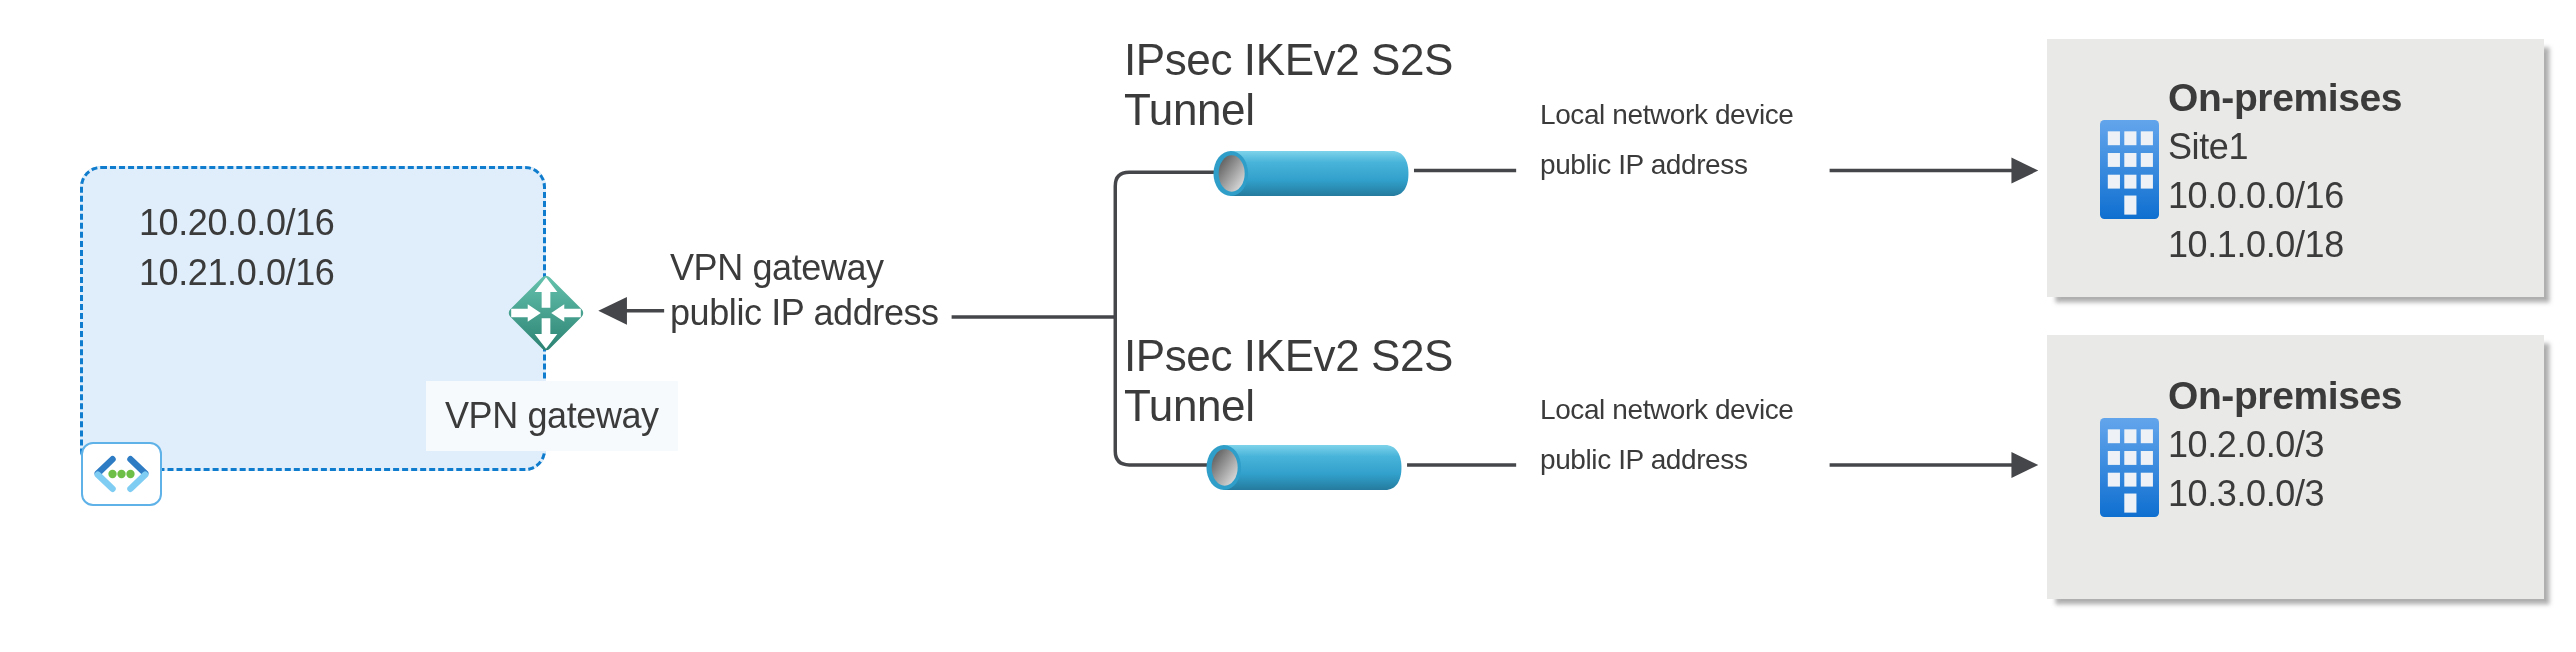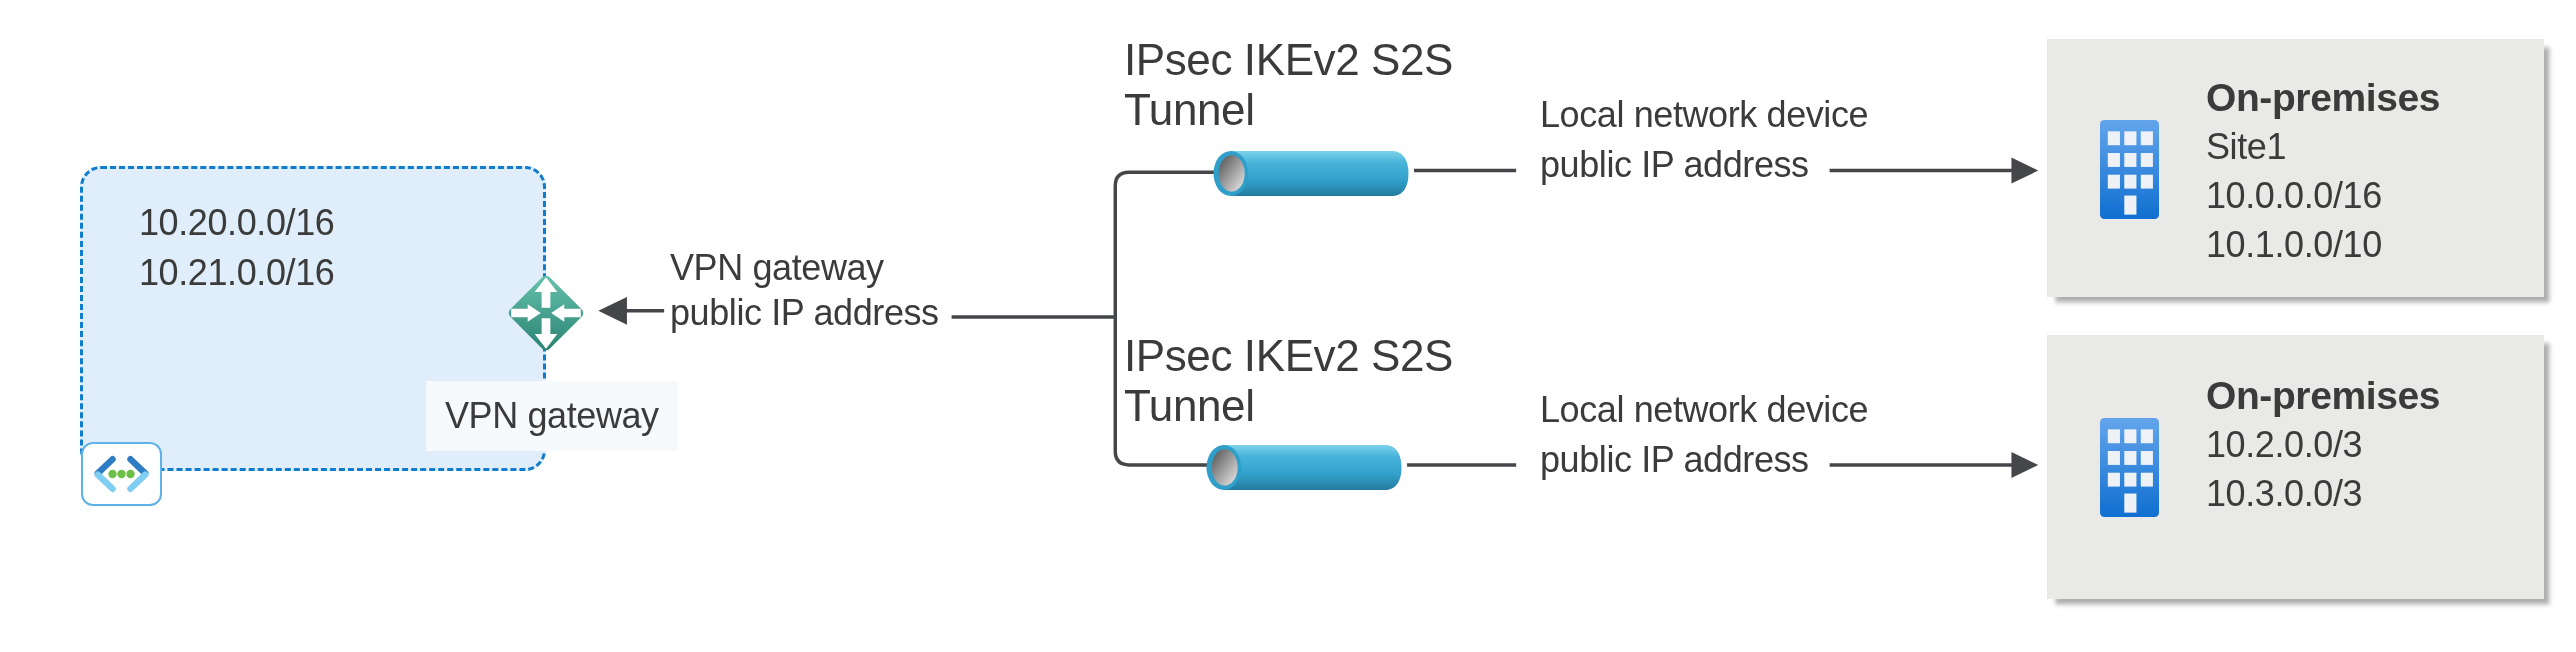--- a/index.html
+++ b/index.html
@@ -52,38 +52,38 @@
     font-size:44px;line-height:50px;letter-spacing:-0.4px;
   }
   .tunnel-label-1{left:1124px;top:35px;}
   .tunnel-label-2{left:1124px;top:331px;}
   
   .cyl{width:208px;height:49px;}
   .cyl-1{left:1210px;top:149px;}
   .cyl-2{left:1203px;top:443px;}
   
   .device-label{
-    font-size:36px;line-height:50px;letter-spacing:-0.4px;white-space:nowrap;
+    font-size:28px;line-height:50px;letter-spacing:-0.4px;white-space:nowrap;
   }
   .device-label-1{left:1540px;top:90px;}
   .device-label-2{left:1540px;top:385px;}
   
   .site-box{
     left:2047px;width:497px;
     background:#e9e9e7;
     box-shadow:7px 7px 4.3px -0.9px rgba(110,110,110,0.55);
   }
   .site-box-1{top:39px;height:258px;}
   .site-box-2{top:335px;height:264px;}
   .bldg{width:59px;height:99px;}
   .bldg-1{left:2100px;top:120px;}
   .bldg-2{left:2100px;top:418px;}
   .site-text{
     left:2168px;
-    font-size:36px;line-height:49px;letter-spacing:-0.4px;margin-left:38px;
+    font-size:36px;line-height:49px;letter-spacing:-0.4px;
   }
   .site-text-1{top:73px;}
   .site-text-2{top:371px;}
   .site-text .title{font-size:39px;font-weight:bold;}
   svg{display:block;}
 </style>
 </head>
 <body>
 
 <div id="canvas">
@@ -228,21 +228,21 @@
         <rect x="28" y="63" width="14" height="16"></rect>
         <rect x="47" y="63" width="14" height="16"></rect>
         <rect x="28" y="87" width="14" height="22"></rect>
       </g>
     </svg>
   </div>
   <div class="abs site-text site-text-1">
     <div class="title">On-premises</div>
     <div>Site1</div>
     <div>10.0.0.0/16</div>
-    <div>10.1.0.0/10</div>
+    <div>10.1.0.0/18</div>
   </div>
 
   <div class="abs site-box site-box-2"></div>
   <div class="abs bldg bldg-2">
     <svg width="59" height="99" viewBox="0 0 68 114">
       <rect x="0" y="0" width="68" height="114" rx="5" fill="url(#bldGrad)"></rect>
       <g fill="#eef2f6">
         <rect x="9" y="13" width="14" height="16"></rect>
         <rect x="28" y="13" width="14" height="16"></rect>
         <rect x="47" y="13" width="14" height="16"></rect>

